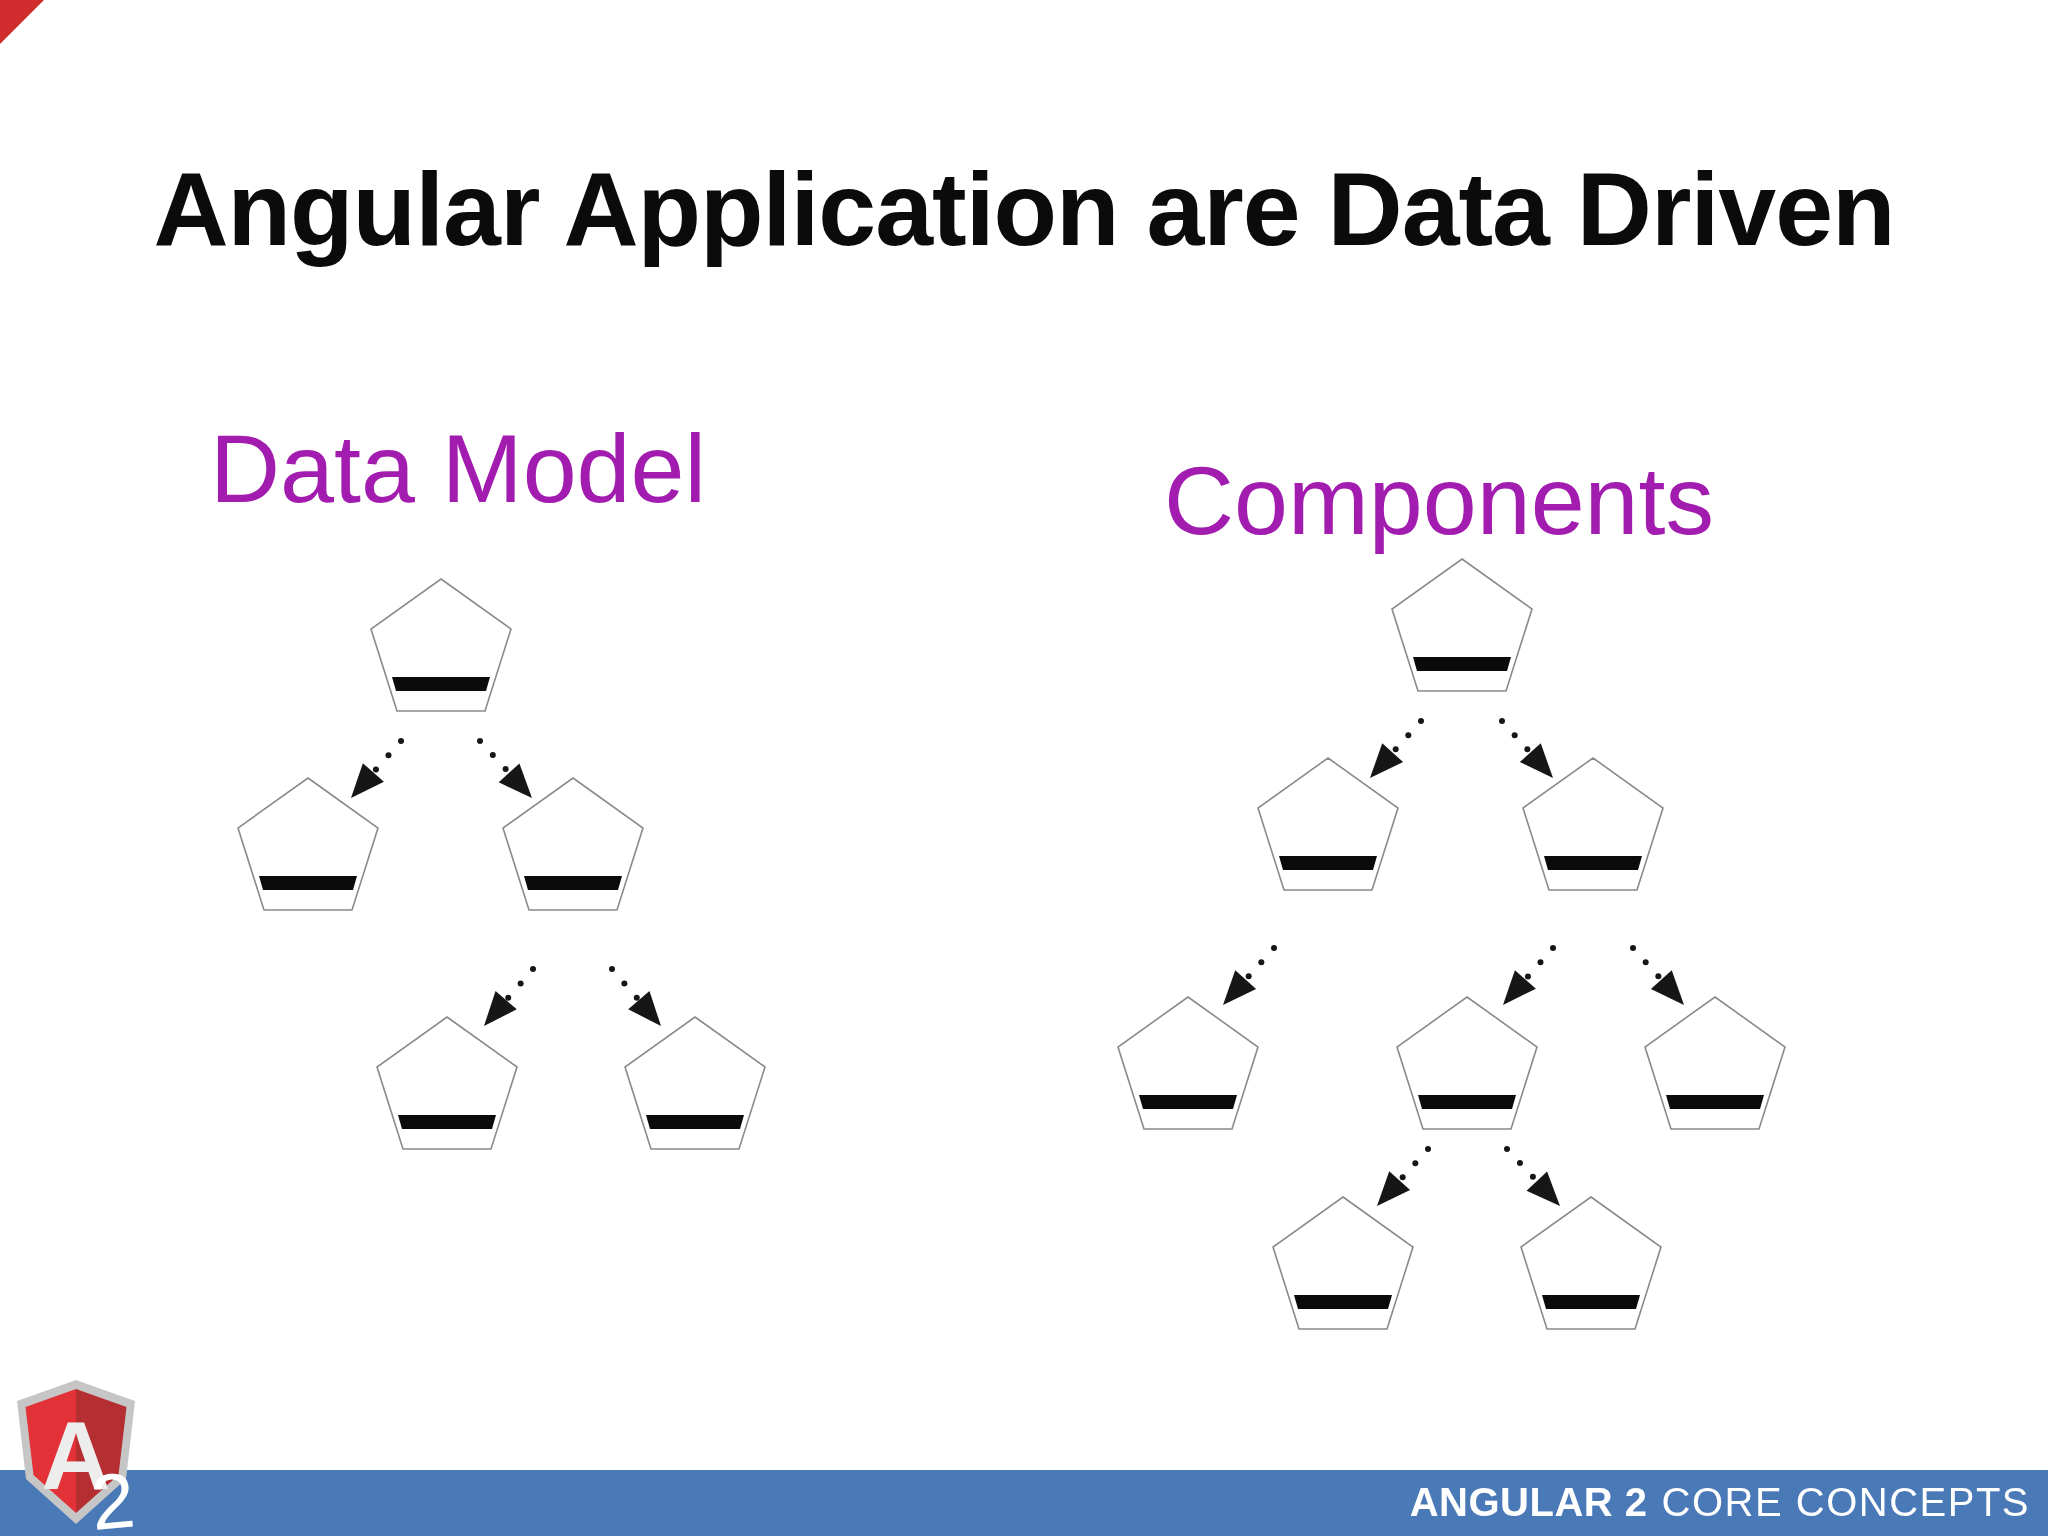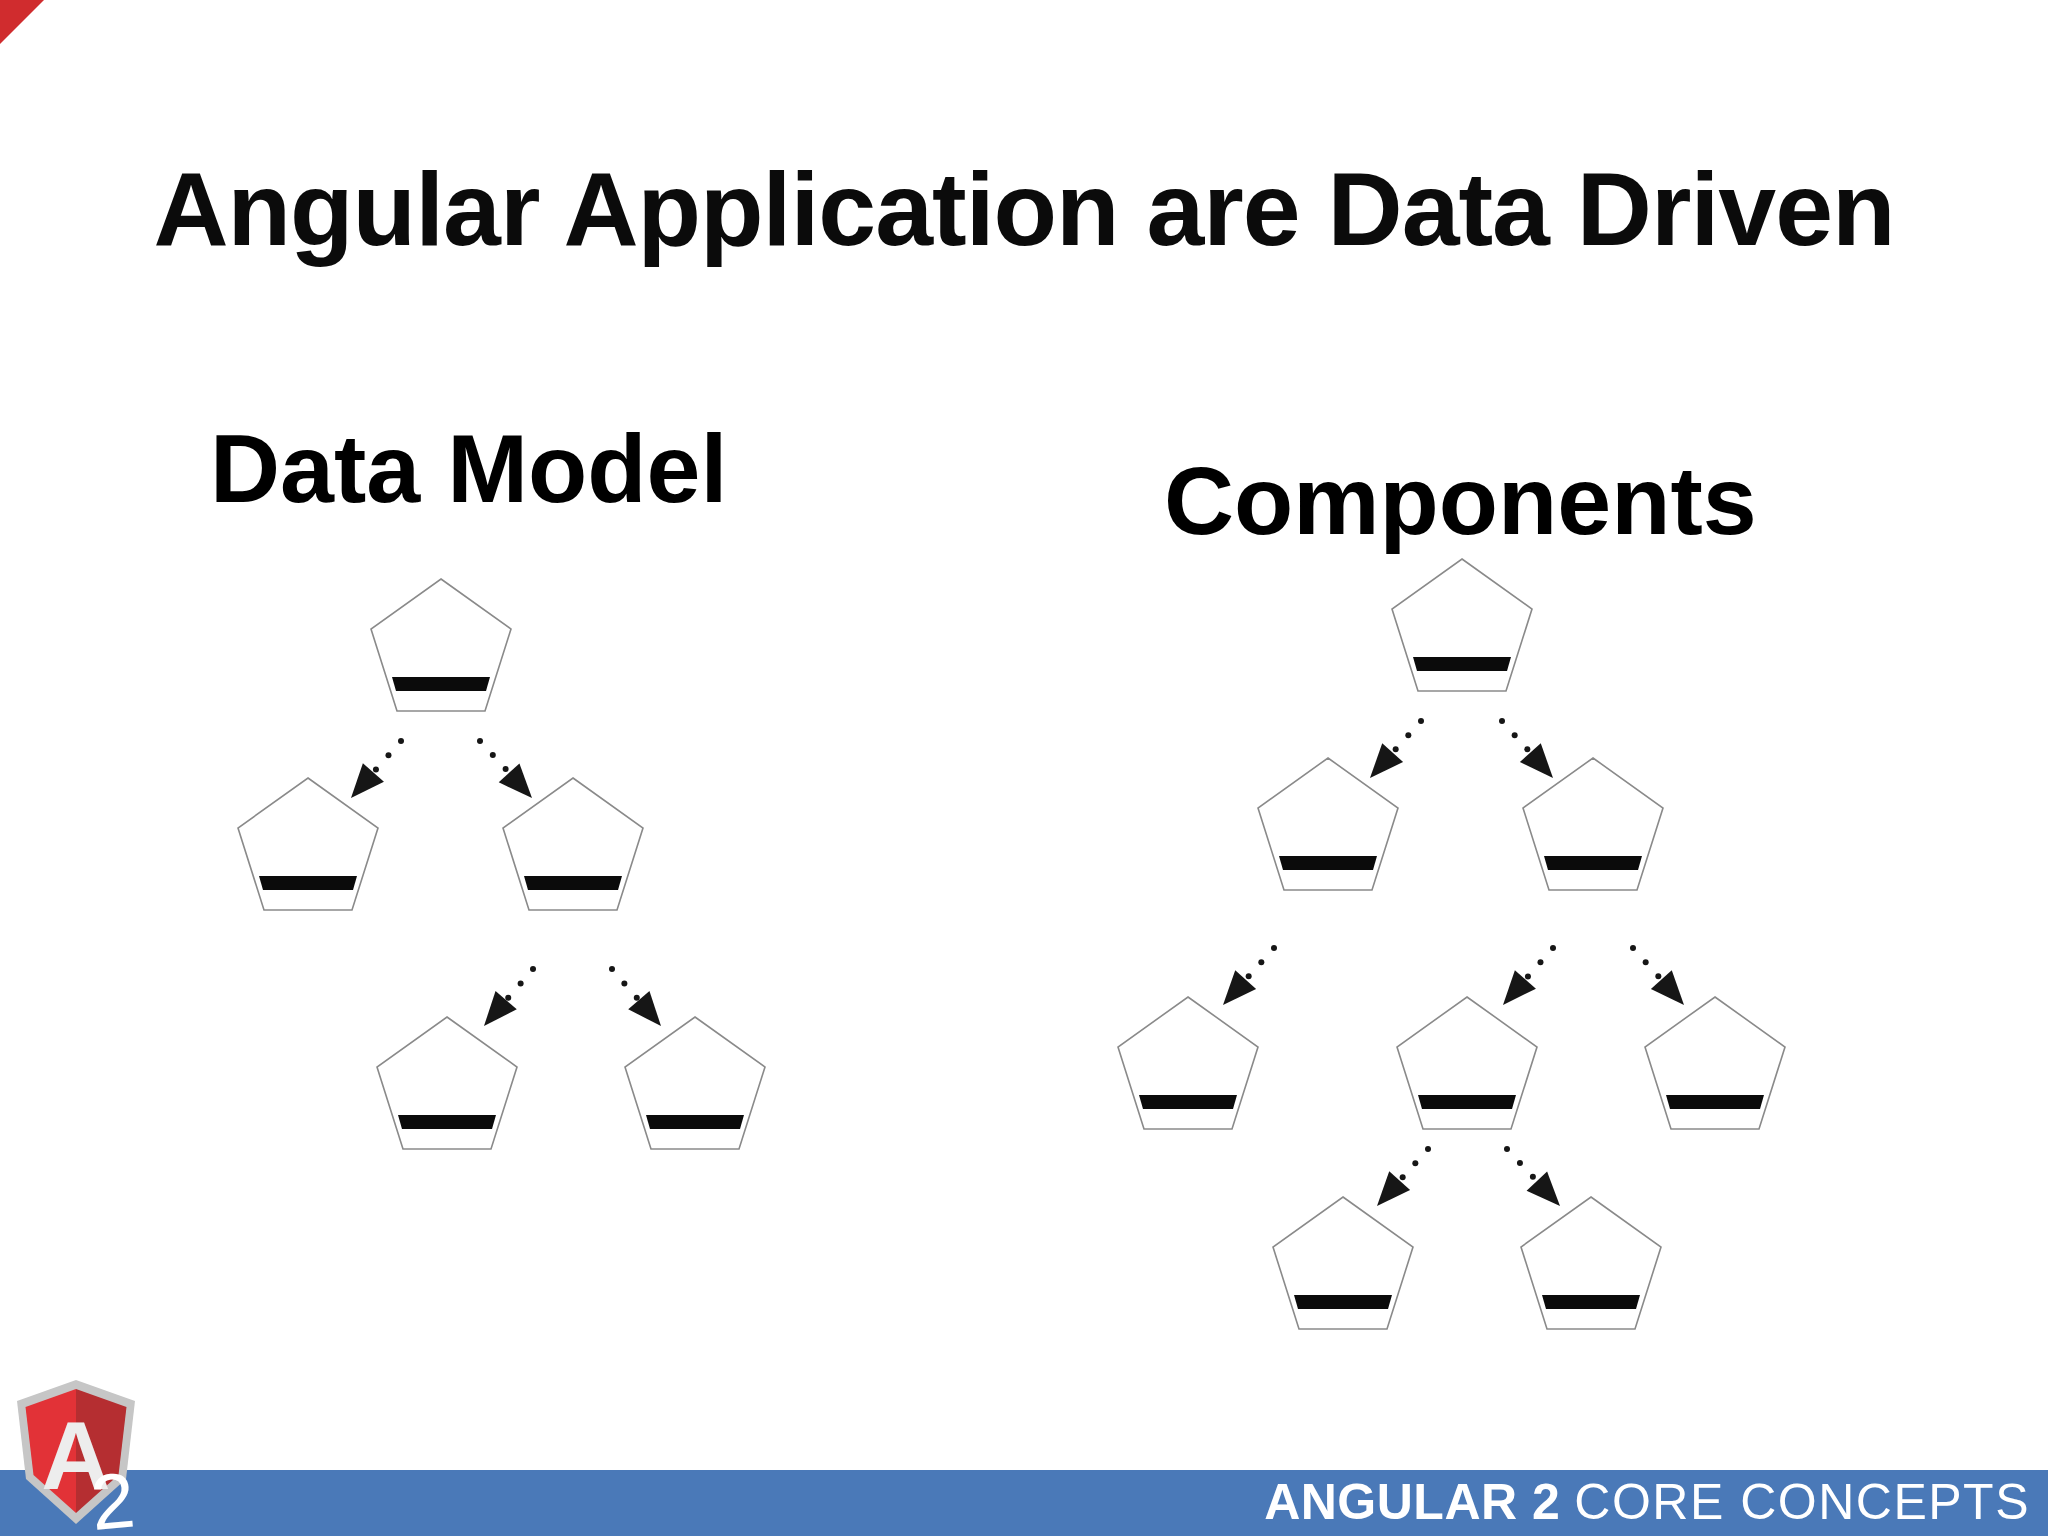--- a/index.html
+++ b/index.html
@@ -12,33 +12,33 @@
     position:absolute; top:0; left:0; width:0; height:0;
     border-top:44px solid #d02c2e; border-right:44px solid transparent;
   }
   .title {
     position:absolute; top:150px; left:0; width:100%;
     margin:0; text-align:center;
     font-size:104px; font-weight:700; color:#0b0b0b;
     letter-spacing:-1px; line-height:1.15;
   }
   .heading {
-    position:absolute; font-size:97px; font-weight:700;
-    color:#000000; line-height:1.0; white-space:nowrap;
+    position:absolute; font-size:97px; font-weight:400;
+    color:#a21caf; line-height:1.0; white-space:nowrap;
   }
   #heading-left  { left:210px;  top:420px; }
   #heading-right { left:1164px; top:420px;margin-top:32px; }
   #diagram-svg { position:absolute; left:0; top:0; }
   .footer-bar {
     position:absolute; left:0; bottom:0; width:100%; height:66px;
     background:#4a79b8;
   }
   .footer-text {
     position:absolute; right:18px; top:50%; transform:translateY(-52%);
-    color:#ffffff; font-size:50px; white-space:nowrap;
+    color:#ffffff; font-size:40px; white-space:nowrap;
   }
   .fb-bold  { font-weight:700; letter-spacing:0.5px; }
   .fb-light { font-weight:400; letter-spacing:1.5px; margin-left:14px; }
   .logo-svg { position:absolute; left:10px; top:1376px; }
 </style>
 </head>
 <body>
 
 <div class="slide">
 

